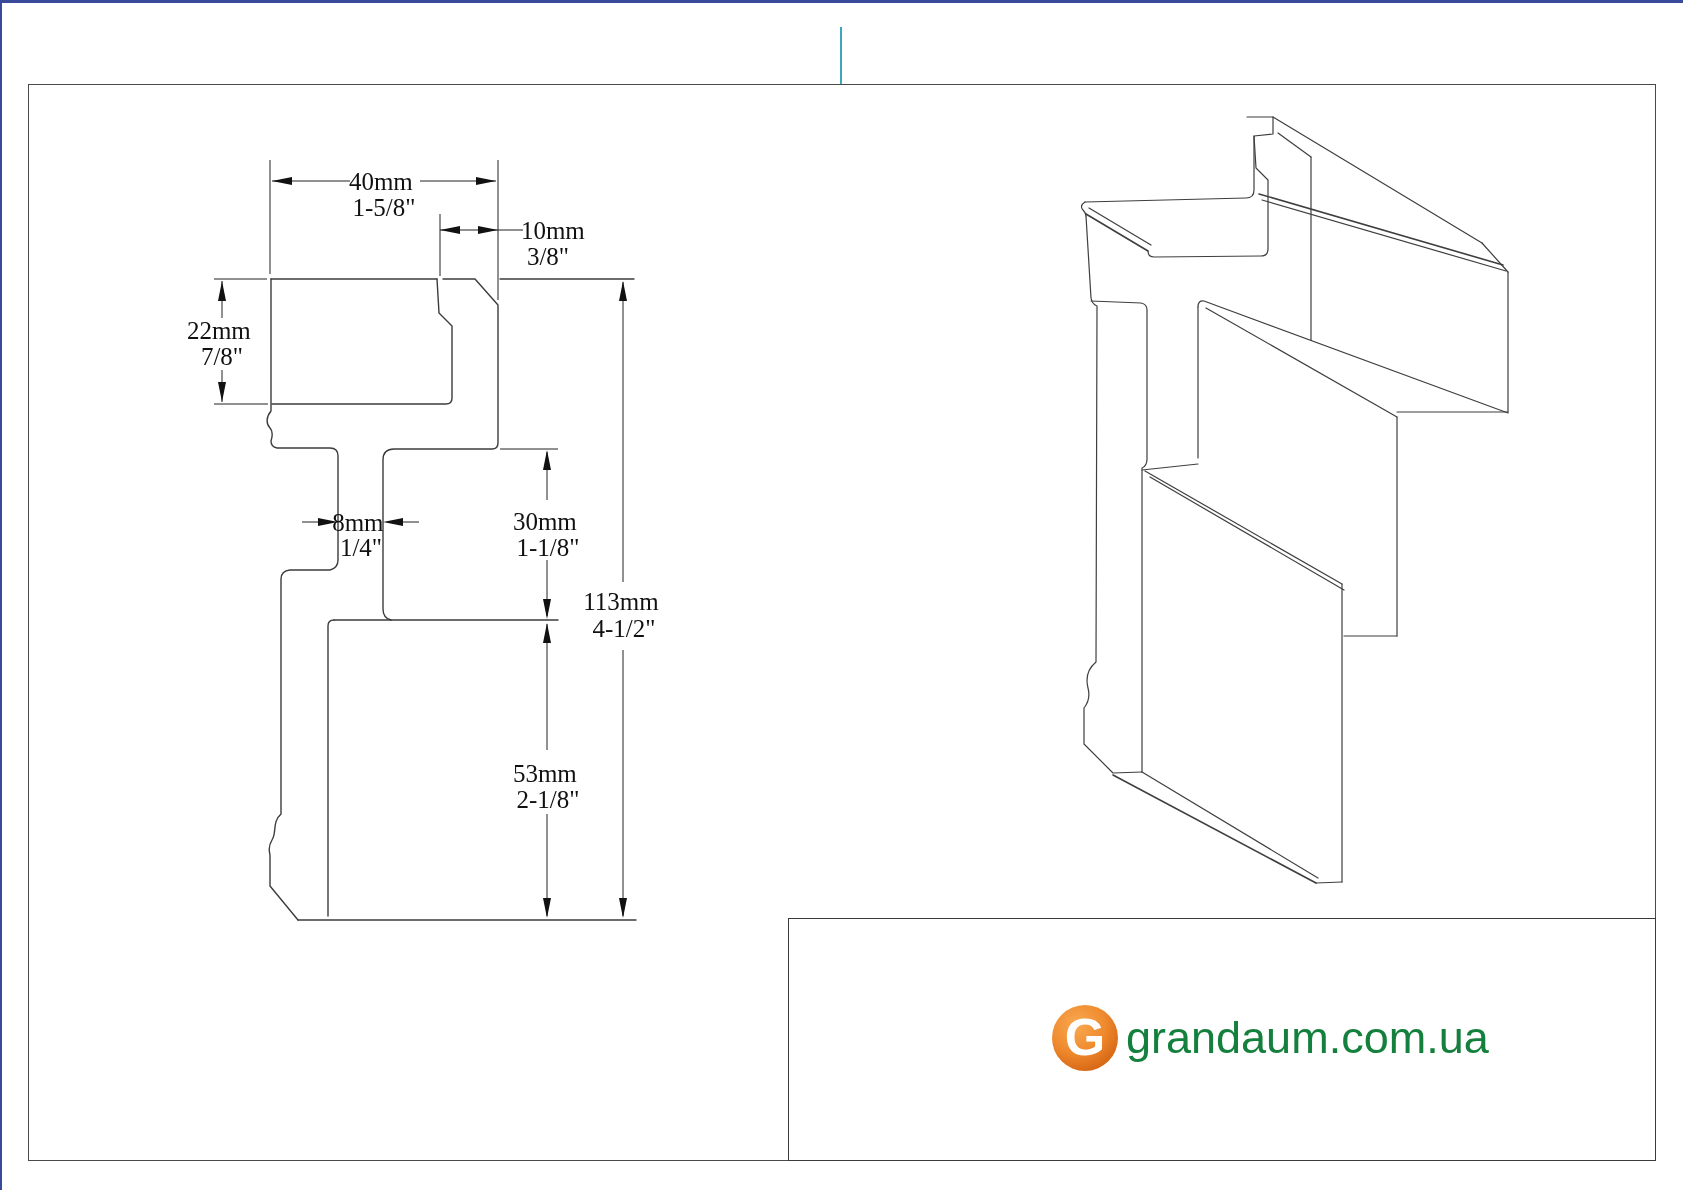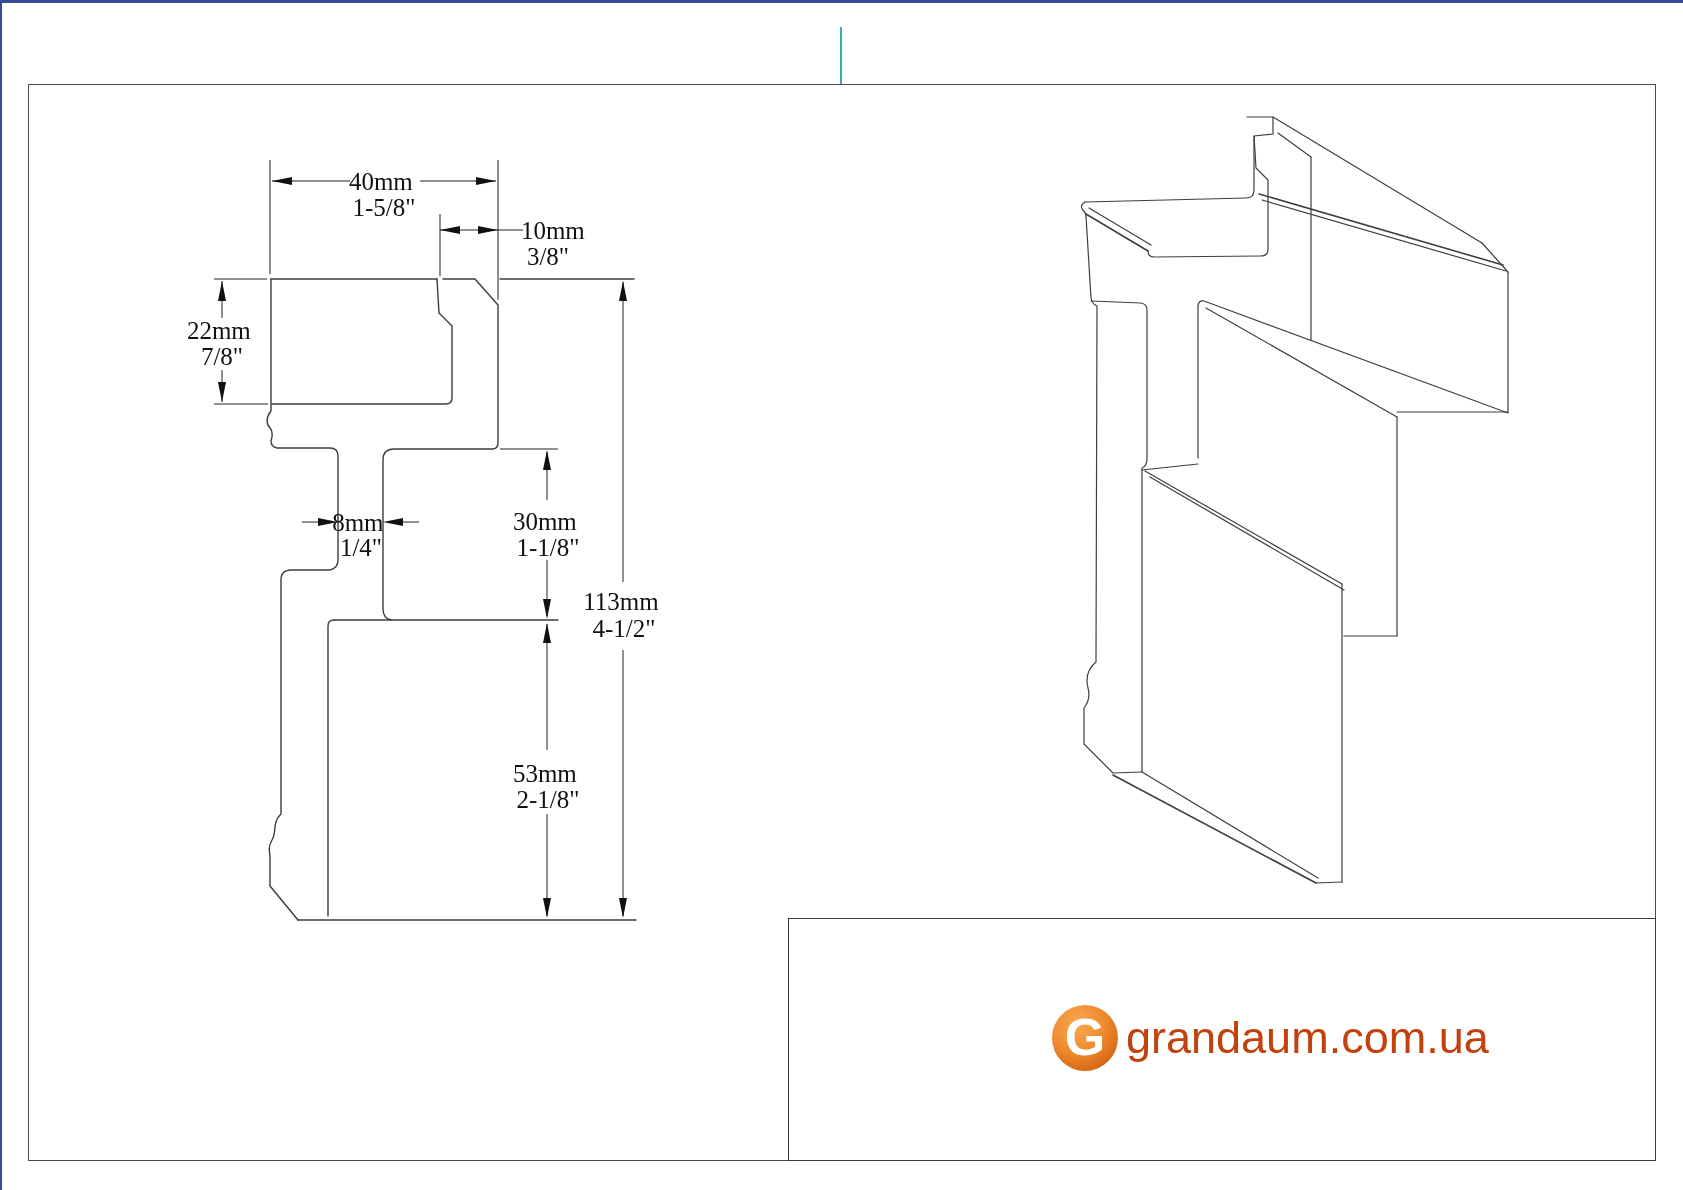--- a/index.html
+++ b/index.html
@@ -24,21 +24,21 @@
   .logo-circle{
     width:66px;height:66px;border-radius:50%;
     background:radial-gradient(circle at 38% 30%, #f9a951 0%, #ef8a2e 45%, #d96a17 75%, #c25410 100%);
     display:flex;align-items:center;justify-content:center;
   }
   .logo-letter{
     color:#ffffff;font-weight:bold;font-size:52px;line-height:1;
     font-family:"Liberation Sans",sans-serif;transform:translateY(-1px);
   }
   .logo-text{
-    margin-left:8px;font-size:45px;color:#c2410c;letter-spacing:0px;
+    margin-left:8px;font-size:45px;color:#15803d;letter-spacing:0px;
     font-family:"Liberation Sans",sans-serif;
   }
 </style>
 </head>
 <body>
 
 <div class="top-border" style="background:#3a4a9b;"></div>
 <div class="left-border" style="background:#3a4a9b;"></div>
 <div class="cursor-line" style="left:840px;top:27px;height:58px;background:#3ba8bc;"></div>
 

